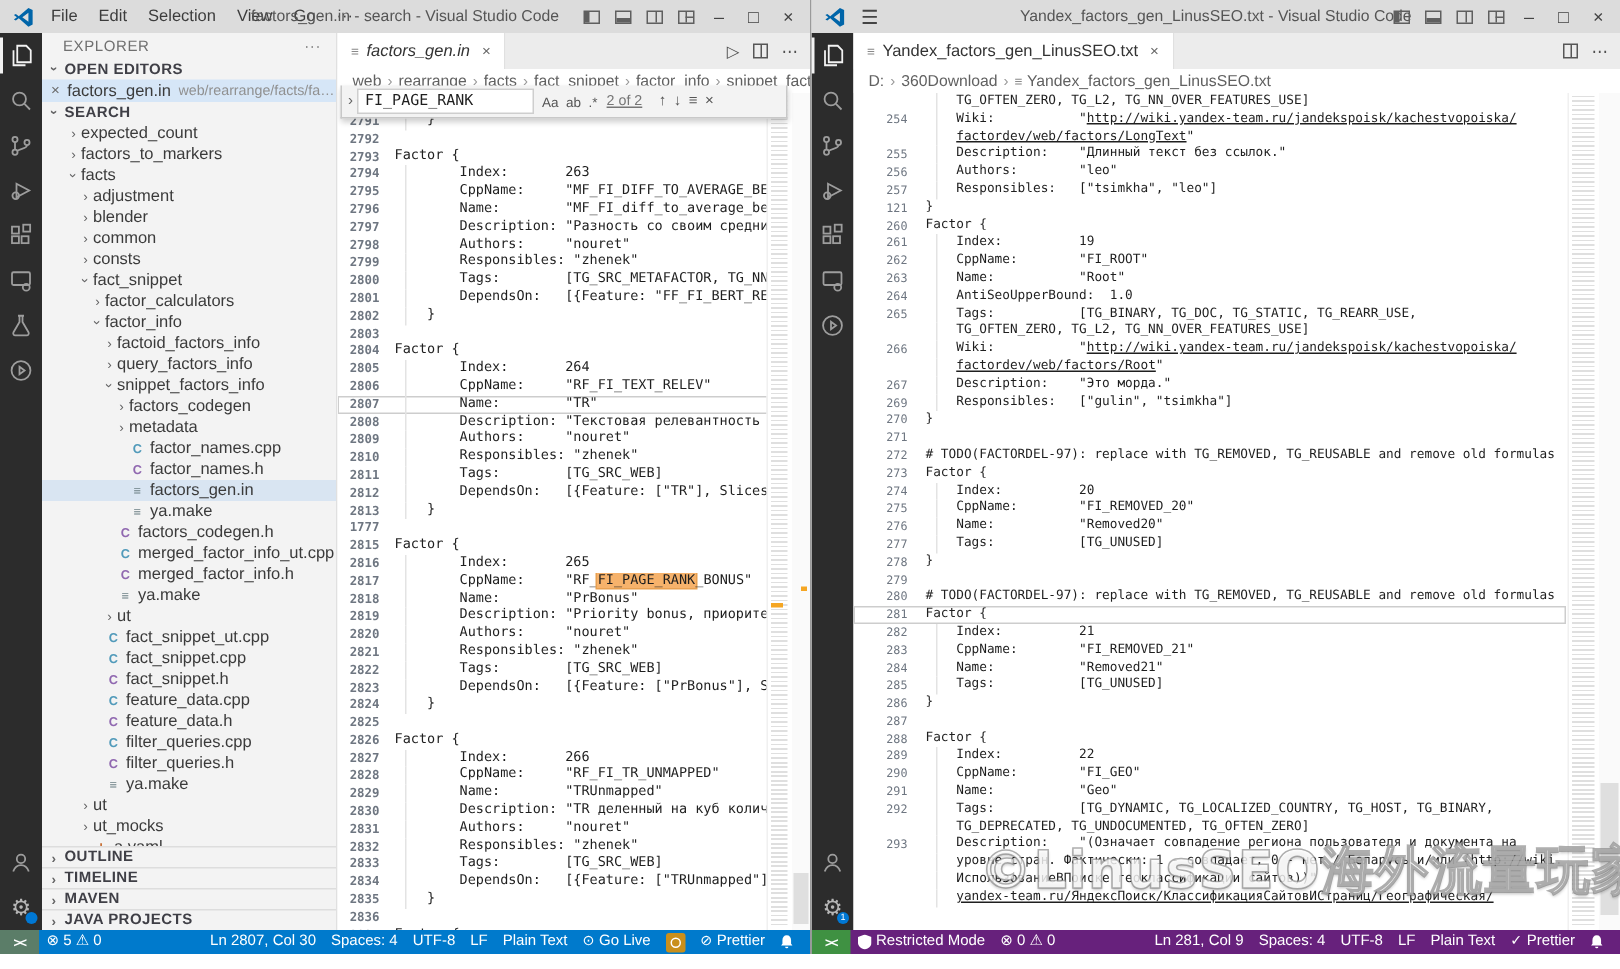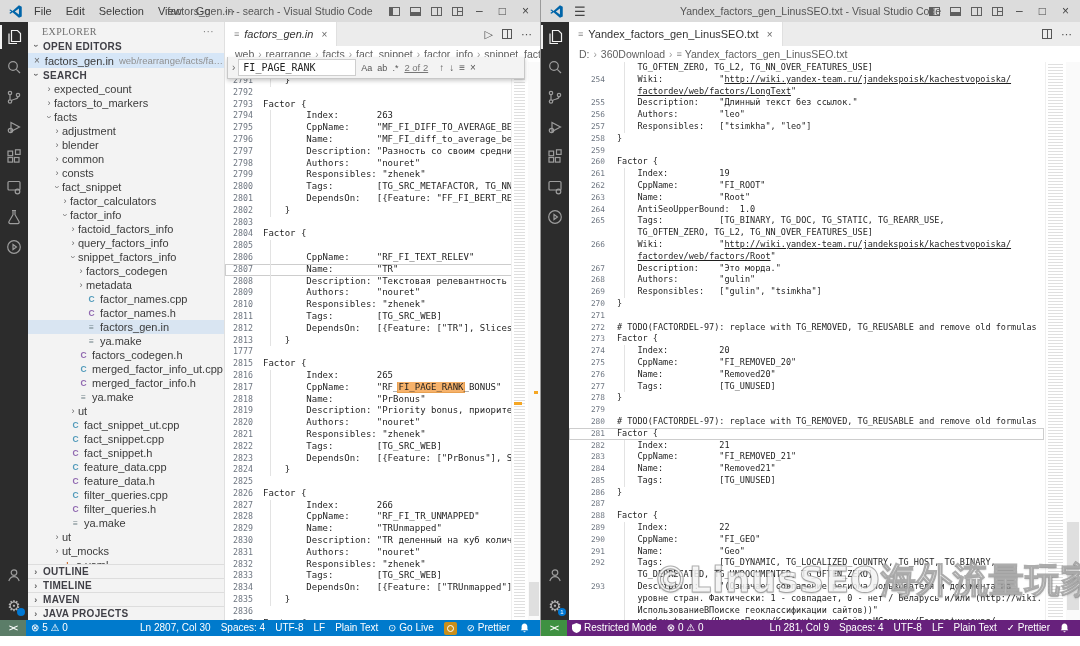--- a/index.html
+++ b/index.html
@@ -30,21 +30,21 @@
   .ab-item{width:28px;height:30px;display:flex;align-items:center;justify-content:center;position:relative;}
   .ab-item svg{stroke:#9d9d9d;fill:none;stroke-width:1.2;}
   .ab-item.active svg{stroke:#f2f2f2;}
   .ab-item.active::before{content:"";position:absolute;left:0;top:3px;bottom:3px;border-left:2px solid #f2f2f2;}
   .ab-bottom{margin-top:auto;display:flex;flex-direction:column;align-items:center;}
   .gear-glyph{font-size:15px;color:#b5b5b5;line-height:1;}
   .badge{position:absolute;right:3px;bottom:4px;width:8px;height:8px;border-radius:50%;background:#0078d4;color:#fff;font-size:6px;text-align:center;line-height:8px;}
 
   
   .sidebar{position:absolute;left:28px;top:22px;bottom:16px;width:197px;background:#f3f3f3;border-right:1px solid #e0e0e0;box-sizing:border-box;display:flex;flex-direction:column;overflow:hidden;color:#3b3b3b;}
-  .sb-title{display:flex;align-items:center;justify-content:space-between;padding:4px 10px 2px 14px;font-size:10px;color:#6f6f6f;letter-spacing:.4px;flex:none;font-family:Liberation Serif, serif;}
+  .sb-title{display:flex;align-items:center;justify-content:space-between;padding:4px 10px 2px 14px;font-size:10px;color:#6f6f6f;letter-spacing:.4px;flex:none;}
   .sec-head{display:flex;align-items:center;height:14px;font-size:10px;font-weight:bold;color:#3f3f46;padding-left:3px;flex:none;letter-spacing:.3px;}
   .sec-head .tw{margin-right:2px;}
   .tw{display:inline-block;width:10px;font-size:9px;color:#646465;transform:none;text-align:center;flex:none;}
   .tw.open{transform:rotate(90deg);}
   .oe-item{display:flex;align-items:center;height:15px;background:#d6e6f7;font-size:11px;padding-left:6px;flex:none;white-space:nowrap;overflow:hidden;}
   .oe-close{color:#6a6a6a;font-size:10px;margin-right:5px;}
   .oe-path{color:#909090;font-size:9.5px;margin-left:5px;overflow:hidden;text-overflow:ellipsis;}
   #tree{flex:1 1 auto;overflow:hidden;}
   .titem{display:flex;align-items:center;height:14px;font-size:11px;white-space:nowrap;cursor:default;}
   .titem.sel{background:#d9e5f2;}
@@ -69,21 +69,21 @@
   .crumb-sep{margin:0 4px;color:#9a9a9a;font-size:10px;}
   .crumb-ic{margin-right:3px;color:#8a8a8a;font-size:9px;}
 
   .codewrap{position:absolute;top:40px;bottom:0;left:0;right:0;}
   .code{position:absolute;top:0;bottom:0;left:0;font-family:"DejaVu Sans Mono",monospace;color:#1f1f1f;overflow:hidden;}
   .codeL{--gut:38px;font-size:9px;line-height:11.8px;right:28px;padding-top:13px;}
   .codeR{--gut:48px;font-size:8.5px;line-height:11.8px;right:36px;}
   .row{display:flex;height:11.8px;white-space:pre;position:relative;width:100%;}
   .row.cur{box-shadow:inset 0 0 0 1px #cdcdcd;}
   .row.gd::before{content:"";position:absolute;left:calc(var(--gut) + 7px);top:0;bottom:0;border-left:1px solid #e3e3e3;}
-  .codeL .num{width:28px;padding-right:10px;}
+  .codeL .num{width:28px;padding-right:10px;font-weight:bold;}
   .codeR .num{width:36px;padding-right:12px;}
   .num{flex:none;text-align:right;color:#6e7681;font-size:0.92em;}
   .txt{flex:1 1 auto;overflow:hidden;}
   .lnk{text-decoration:underline;}
   .match{background:#f6b26b;box-shadow:0 0 0 1px #e8a050;}
 
   
   .minimap{position:absolute;top:0;bottom:0;background:#fff;border-left:1px solid #f0f0f0;}
   .codeL-map{right:12px;width:16px;}
   .codeR-map{right:14px;width:20px;}
@@ -461,21 +461,21 @@
           <div class="row gd"><span class="num">2795</span><span class="txt"><span>        CppName:     "MF_FI_DIFF_TO_AVERAGE_BERT_RELEV"</span></span></div>
           <div class="row gd"><span class="num">2796</span><span class="txt"><span>        Name:        "MF_FI_diff_to_average_bert_relev"</span></span></div>
           <div class="row gd"><span class="num">2797</span><span class="txt"><span>        Description: "Разность со своим средним по группе"</span></span></div>
           <div class="row gd"><span class="num">2798</span><span class="txt"><span>        Authors:     "nouret"</span></span></div>
           <div class="row gd"><span class="num">2799</span><span class="txt"><span>        Responsibles: "zhenek"</span></span></div>
           <div class="row gd"><span class="num">2800</span><span class="txt"><span>        Tags:        [TG_SRC_METAFACTOR, TG_NN_OVER_FEATURES_USE]</span></span></div>
           <div class="row gd"><span class="num">2801</span><span class="txt"><span>        DependsOn:   [{Feature: "FF_FI_BERT_RELEV", Slices: "web"}]</span></span></div>
           <div class="row gd"><span class="num">2802</span><span class="txt"><span>    }</span></span></div>
           <div class="row"><span class="num">2803</span><span class="txt"><span></span></span></div>
           <div class="row"><span class="num">2804</span><span class="txt"><span>Factor {</span></span></div>
-          <div class="row gd"><span class="num">2805</span></div>
+          <div class="row gd"><span class="num">2805</span><span class="txt"><span>        Index:       264</span></span></div>
           <div class="row gd"><span class="num">2806</span><span class="txt"><span>        CppName:     "RF_FI_TEXT_RELEV"</span></span></div>
           <div class="row cur gd"><span class="num">2807</span><span class="txt"><span>        Name:        "TR"</span></span></div>
           <div class="row gd"><span class="num">2808</span><span class="txt"><span>        Description: "Текстовая релевантность документа"</span></span></div>
           <div class="row gd"><span class="num">2809</span><span class="txt"><span>        Authors:     "nouret"</span></span></div>
           <div class="row gd"><span class="num">2810</span><span class="txt"><span>        Responsibles: "zhenek"</span></span></div>
           <div class="row gd"><span class="num">2811</span><span class="txt"><span>        Tags:        [TG_SRC_WEB]</span></span></div>
           <div class="row gd"><span class="num">2812</span><span class="txt"><span>        DependsOn:   [{Feature: ["TR"], Slices: "web"}]</span></span></div>
           <div class="row gd"><span class="num">2813</span><span class="txt"><span>    }</span></span></div>
           <div class="row"><span class="num">1777</span><span class="txt"><span></span></span></div>
           <div class="row"><span class="num">2815</span><span class="txt"><span>Factor {</span></span></div>
@@ -658,33 +658,31 @@
         <span class="crumb">Yandex_factors_gen_LinusSEO.txt</span>
       </div>
     <div class="codewrap">
       <div class="code codeR" id="codeR">
           <div class="row gd"><span class="num"></span><span class="txt"><span>    TG_OFTEN_ZERO, TG_L2, TG_NN_OVER_FEATURES_USE]</span></span></div>
           <div class="row gd"><span class="num">254</span><span class="txt"><span>    Wiki:           "</span><span class="lnk">http://wiki.yandex-team.ru/jandekspoisk/kachestvopoiska/</span></span></div>
           <div class="row gd"><span class="num"></span><span class="txt"><span>    </span><span class="lnk">factordev/web/factors/LongText</span><span>"</span></span></div>
           <div class="row gd"><span class="num">255</span><span class="txt"><span>    Description:    "Длинный текст без ссылок."</span></span></div>
           <div class="row gd"><span class="num">256</span><span class="txt"><span>    Authors:        "leo"</span></span></div>
           <div class="row gd"><span class="num">257</span><span class="txt"><span>    Responsibles:   ["tsimkha", "leo"]</span></span></div>
-          <div class="row"><span class="num">258</span><span class="txt"><span>}</span></span></div>
-          <div class="row"><span class="num">259</span><span class="txt"><span></span></span></div>
+          <div class="row"><span class="num">121</span><span class="txt"><span>}</span></span></div>
           <div class="row"><span class="num">260</span><span class="txt"><span>Factor {</span></span></div>
           <div class="row gd"><span class="num">261</span><span class="txt"><span>    Index:          19</span></span></div>
           <div class="row gd"><span class="num">262</span><span class="txt"><span>    CppName:        "FI_ROOT"</span></span></div>
           <div class="row gd"><span class="num">263</span><span class="txt"><span>    Name:           "Root"</span></span></div>
           <div class="row gd"><span class="num">264</span><span class="txt"><span>    AntiSeoUpperBound:  1.0</span></span></div>
           <div class="row gd"><span class="num">265</span><span class="txt"><span>    Tags:           [TG_BINARY, TG_DOC, TG_STATIC, TG_REARR_USE,</span></span></div>
           <div class="row gd"><span class="num"></span><span class="txt"><span>    TG_OFTEN_ZERO, TG_L2, TG_NN_OVER_FEATURES_USE]</span></span></div>
           <div class="row gd"><span class="num">266</span><span class="txt"><span>    Wiki:           "</span><span class="lnk">http://wiki.yandex-team.ru/jandekspoisk/kachestvopoiska/</span></span></div>
           <div class="row gd"><span class="num"></span><span class="txt"><span>    </span><span class="lnk">factordev/web/factors/Root</span><span>"</span></span></div>
           <div class="row gd"><span class="num">267</span><span class="txt"><span>    Description:    "Это морда."</span></span></div>
-          <div class="row gd"><span class="num">268</span><span class="txt"><span>    Authors:        "gulin"</span></span></div>
           <div class="row gd"><span class="num">269</span><span class="txt"><span>    Responsibles:   ["gulin", "tsimkha"]</span></span></div>
           <div class="row"><span class="num">270</span><span class="txt"><span>}</span></span></div>
           <div class="row"><span class="num">271</span><span class="txt"><span></span></span></div>
           <div class="row"><span class="num">272</span><span class="txt"><span># TODO(FACTORDEL-97): replace with TG_REMOVED, TG_REUSABLE and remove old formulas</span></span></div>
           <div class="row"><span class="num">273</span><span class="txt"><span>Factor {</span></span></div>
           <div class="row gd"><span class="num">274</span><span class="txt"><span>    Index:          20</span></span></div>
           <div class="row gd"><span class="num">275</span><span class="txt"><span>    CppName:        "FI_REMOVED_20"</span></span></div>
           <div class="row gd"><span class="num">276</span><span class="txt"><span>    Name:           "Removed20"</span></span></div>
           <div class="row gd"><span class="num">277</span><span class="txt"><span>    Tags:           [TG_UNUSED]</span></span></div>
           <div class="row"><span class="num">278</span><span class="txt"><span>}</span></span></div>

